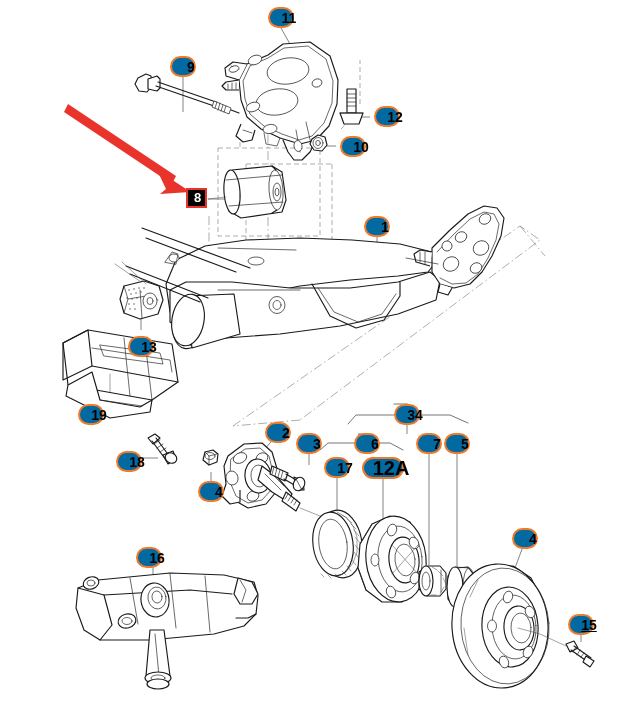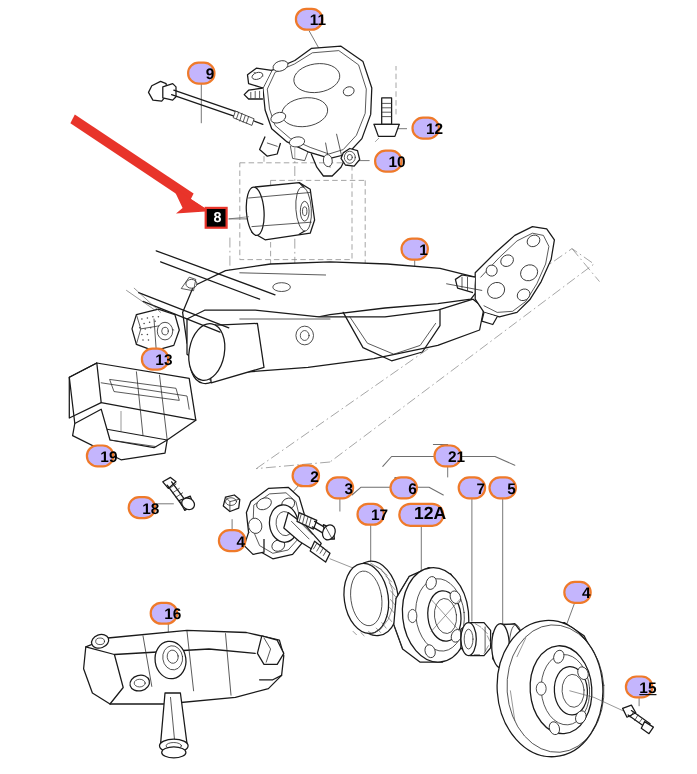--- a/index.html
+++ b/index.html
@@ -33,36 +33,36 @@
   .dash { fill: none; stroke: #777; stroke-width: 0.6; stroke-dasharray: 5 3; }
   .dashdot { fill: none; stroke: #777; stroke-width: 0.6; stroke-dasharray: 9 3 1.5 3; }
   .leader { fill: none; stroke: #6e6e6e; stroke-width: 0.85; }
   .bracketline { fill: none; stroke: #6e6e6e; stroke-width: 0.95; stroke-linejoin: round; stroke-linecap: round; }
   .arrow-red { fill: #e8342a; stroke: none; }
 
   
   .callout {
     position: absolute;
     box-sizing: border-box;
-    background: #c4b5fd;
+    background: #0369a1;
     border: 2px solid #ef7a2a;
     border-radius: 999px;
     color: #000000;
     font-family: "Liberation Sans", sans-serif;
     font-weight: bold;
     display: flex;
     align-items: center;
     justify-content: center;
     line-height: 1;
     z-index: 6;
     user-select: none;
     padding-left: 16px;
   }
   .callout.c-sm { width: 26px; height: 21px; font-size: 14px; }
-  .callout.c-wide { width: 42px; height: 22px; font-size: 16px; border-radius: 11px; }
+  .callout.c-wide { width: 42px; height: 22px; font-size: 20px; border-radius: 11px; }
 
   
   .chip-8 {
     position: absolute;
     box-sizing: border-box;
     background: #e8342a;
     padding: 2px;
     z-index: 8;
     display: flex;
     align-items: center;
@@ -445,24 +445,24 @@
       <path class="arrow-red" d="M189,191 L160,172 L172,189 L163,193 Z"></path>
       <path class="arrow-red" d="M190,192 L157,170 L166,189 L160,194 Z"></path>
     </g>
   </svg>
 
   <div class="callout c-sm" style="left:268px; top:7px;">11</div>
   <div class="callout c-sm" style="left:170px; top:56px;">9</div>
   <div class="callout c-sm" style="left:374px; top:106px;">12</div>
   <div class="callout c-sm" style="left:340px; top:136px;">10</div>
   <div class="callout c-sm" style="left:364px; top:216px;">1</div>
-  <div class="callout c-sm" style="left:128px; top:316px;">13</div>
+  <div class="callout c-sm" style="left:128px; top:336px;">13</div>
   <div class="callout c-sm" style="left:78px;  top:404px;">19</div>
   <div class="callout c-sm" style="left:116px; top:451px;">18</div>
-  <div class="callout c-sm" style="left:394px; top:404px;">21</div>
+  <div class="callout c-sm" style="left:394px; top:404px;">34</div>
   <div class="callout c-sm" style="left:265px; top:422px;">2</div>
   <div class="callout c-sm" style="left:296px; top:433px;">3</div>
   <div class="callout c-sm" style="left:354px; top:433px;">6</div>
   <div class="callout c-sm" style="left:416px; top:433px;">7</div>
   <div class="callout c-sm" style="left:444px; top:433px;">5</div>
   <div class="callout c-sm" style="left:324px; top:457px;">17</div>
   <div class="callout c-wide" style="left:362px; top:457px;">12A</div>
   <div class="callout c-sm" style="left:198px; top:481px;">4</div>
   <div class="callout c-sm" style="left:136px; top:547px;">16</div>
   <div class="callout c-sm" style="left:512px; top:528px;">4</div>

